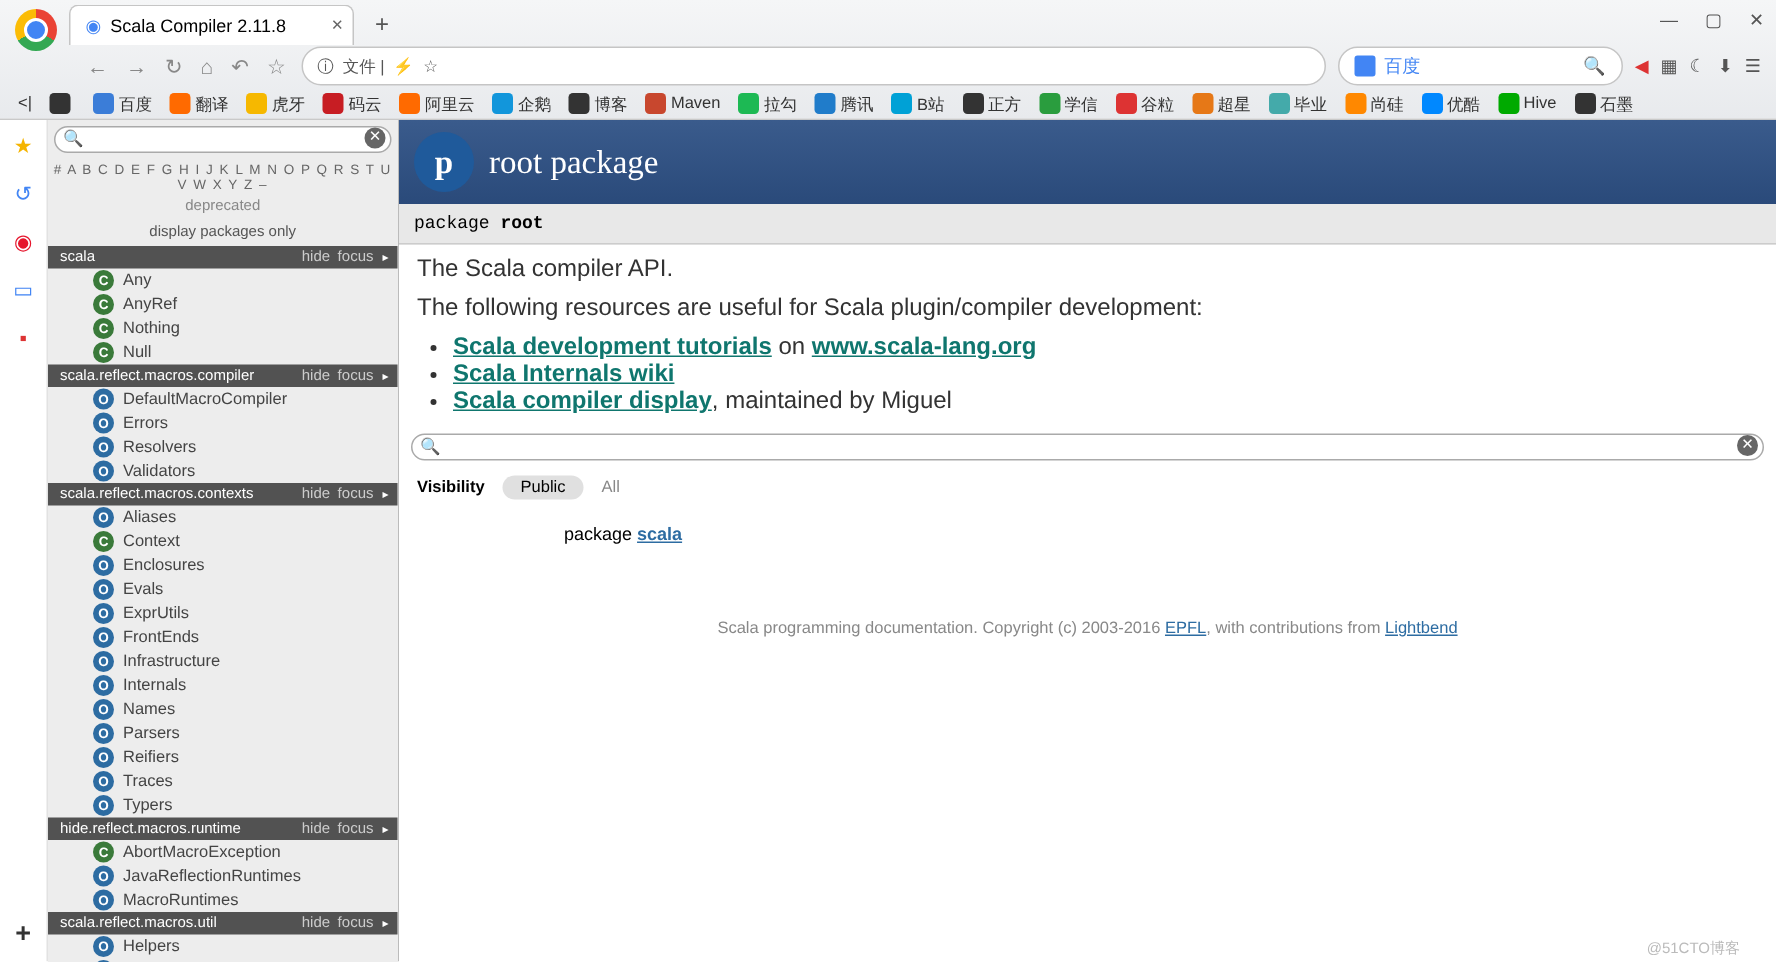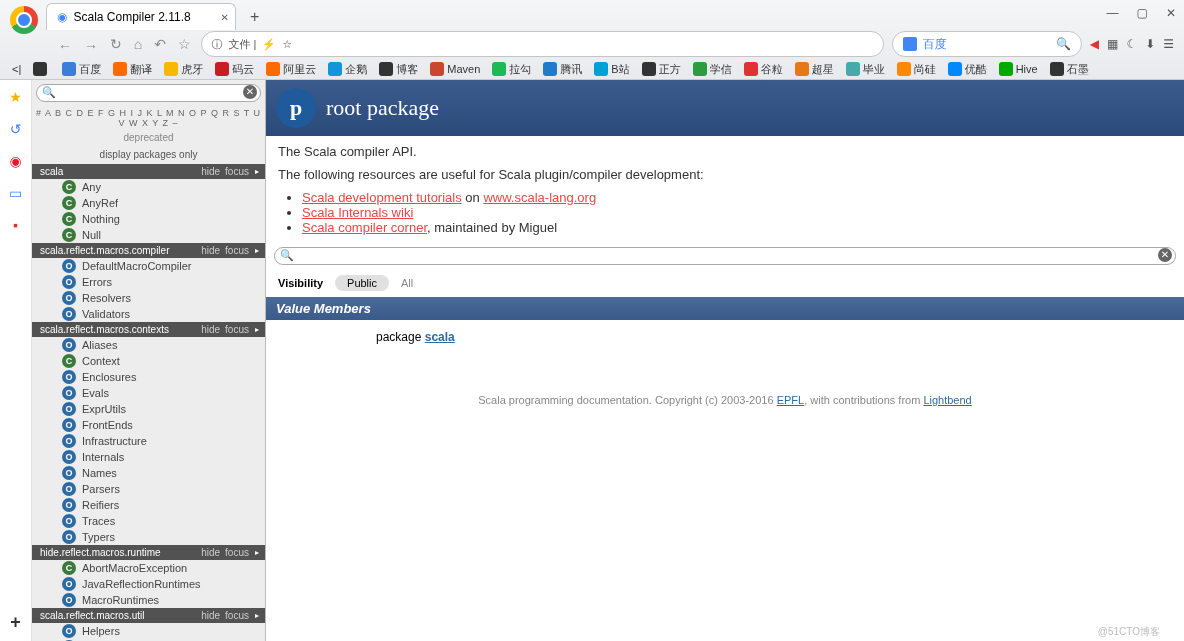--- a/index.html
+++ b/index.html
@@ -39,24 +39,24 @@
 .pkg-hdr .tri { margin-left:6px; font-size:8px; }
 .member { display:flex; align-items:center; padding:1px 0 1px 50px; color:#444; }
 .kind { width:14px; height:14px; border-radius:50%; display:inline-block; margin-left:-20px; margin-right:6px; font-size:9px; color:#fff; text-align:center; line-height:14px; font-weight:bold; }
 .k-c { background:#3a7a3a; }
 .k-o { background:#2d6ca2; }
 .main { flex:1; overflow-y:auto; background:#fff; }
 .banner { background:linear-gradient(#3a5b8c,#2a4a7a); color:#fff; padding:8px 10px; display:flex; align-items:center; gap:10px; }
 .pkg-badge { width:40px; height:40px; border-radius:50%; background:#1f5a9b; display:flex; align-items:center; justify-content:center; font-size:22px; font-weight:bold; font-family:Georgia,serif; }
 .banner h1 { font-size:22px; font-weight:normal; font-family:Georgia,serif; }
 .sig { background:#e8e8e8; border-bottom:1px solid #ccc; padding:6px 10px; font-family:"Courier New",monospace; font-size:12px; }
-.section { padding:8px 12px; font-size:13px; color:#333; }
+.section { padding:8px 12px; font-size:16px; color:#333; }
 .section p { margin-bottom:8px; }
 .section ul { margin-left:24px; }
-.section a { color:#ef4444; }
+.section a { color:#0f766e;font-weight:bold; }
 .filter-row { padding:4px 8px; background:#fff; }
 .filter-row .srch { position:relative; }
 .filter-row input { width:100%; border:1px solid #aaa; border-radius:10px; padding:2px 22px; height:18px; font-size:11px; }
 .vis-row { padding:6px 12px; font-size:11px; display:flex; align-items:center; gap:12px; }
 .vis-lbl { font-weight:bold; }
 .pill { background:#e0e0e0; border-radius:10px; padding:2px 12px; font-size:11px; }
 .vm-hdr { background:linear-gradient(#4a6a9a,#3a5a8a); color:#fff; padding:4px 10px; font-style:italic; font-weight:bold; font-size:13px; }
 .vm-body { padding:10px 0 10px 110px; font-family:Liberation Sans, sans-serif; font-size:12px; }
 .vm-body a { color:#2d6ca2; font-weight:bold; }
 .footer { text-align:center; color:#888; font-size:11px; padding:40px 0 10px; }
@@ -349,42 +349,44 @@
         <div class="member">
           <span class="kind k-o">O</span>
         </div>
       </div>
   </div>
   <div class="main">
     <div class="banner">
       <div class="pkg-badge">p</div>
       <h1>root package</h1>
     </div>
+    <div class="sig">
+      <span>package </span><b>root</b>
+    </div>
     <div class="section">
       <p>The Scala compiler API.</p>
       <p>The following resources are useful for Scala plugin/compiler development:</p>
       <ul id="links">
           <li><a href="#">Scala development tutorials</a> on <a href="#">www.scala-lang.org</a></li>
           <li><a href="#">Scala Internals wiki</a></li>
-          <li><a href="#">Scala compiler corner</a>, maintained by Miguel</li>
+          <li><a href="#">Scala compiler display</a>, maintained by Miguel</li>
         </ul>
     </div>
     <div class="filter-row">
       <div class="srch">
         <span class="sb-mag">🔍</span>
         <input style="">
         <span class="sb-x">✕</span>
       </div>
     </div>
     <div class="vis-row">
       <span class="vis-lbl">Visibility</span>
       <span class="pill">Public</span>
       <span style="color:#888">All</span>
     </div>
-    <div class="vm-hdr">Value Members</div>
     <div class="vm-body">
       <span>package </span><a href="#">scala</a>
     </div>
     <div class="footer">
       <span>Scala programming documentation. Copyright (c) 2003-2016 </span><a href="#">EPFL</a><span>, with contributions from </span><a href="#">Lightbend</a>
     </div>
   </div>
 </div>
 <div class="watermark">@51CTO博客</div>
 

